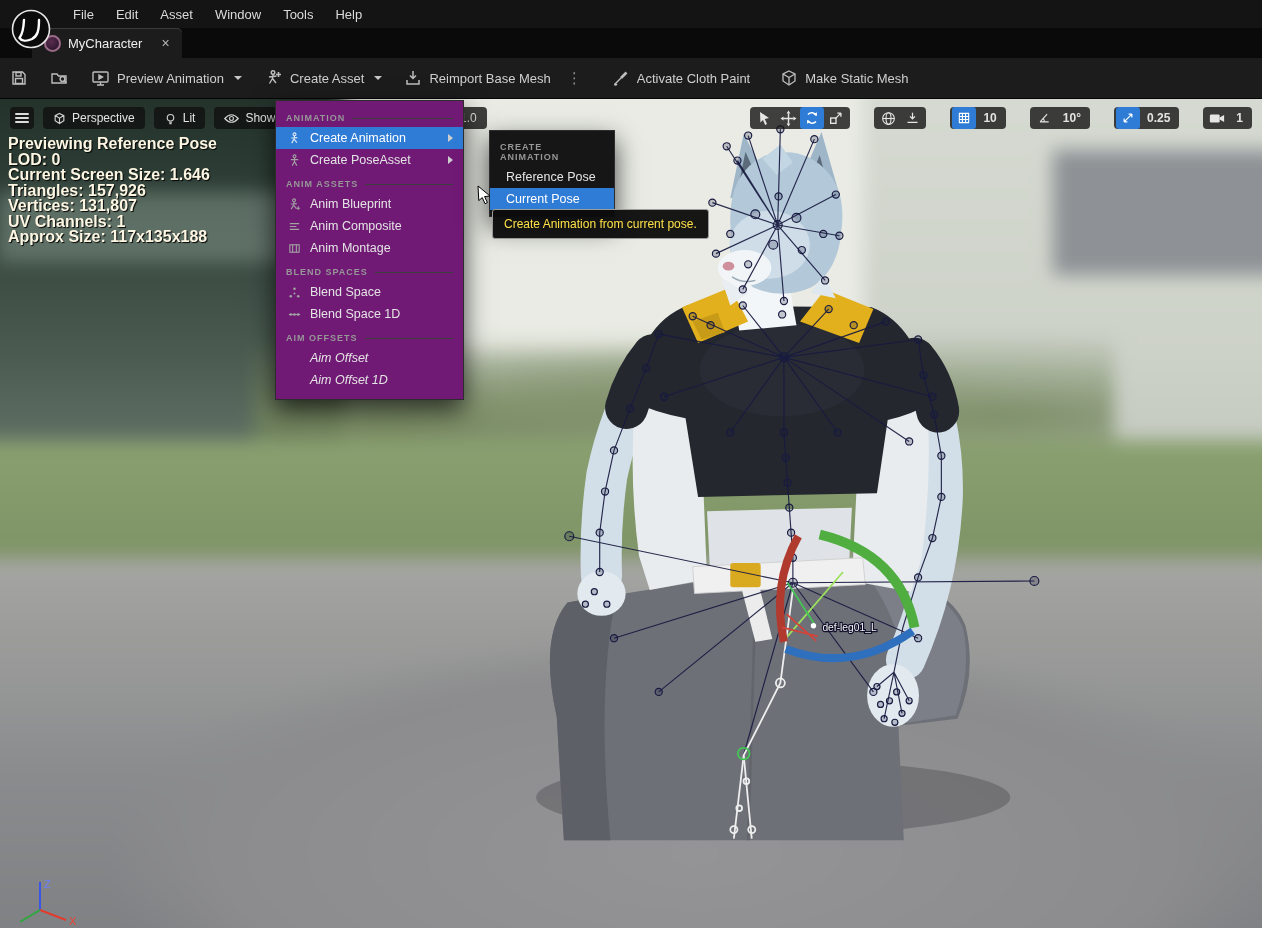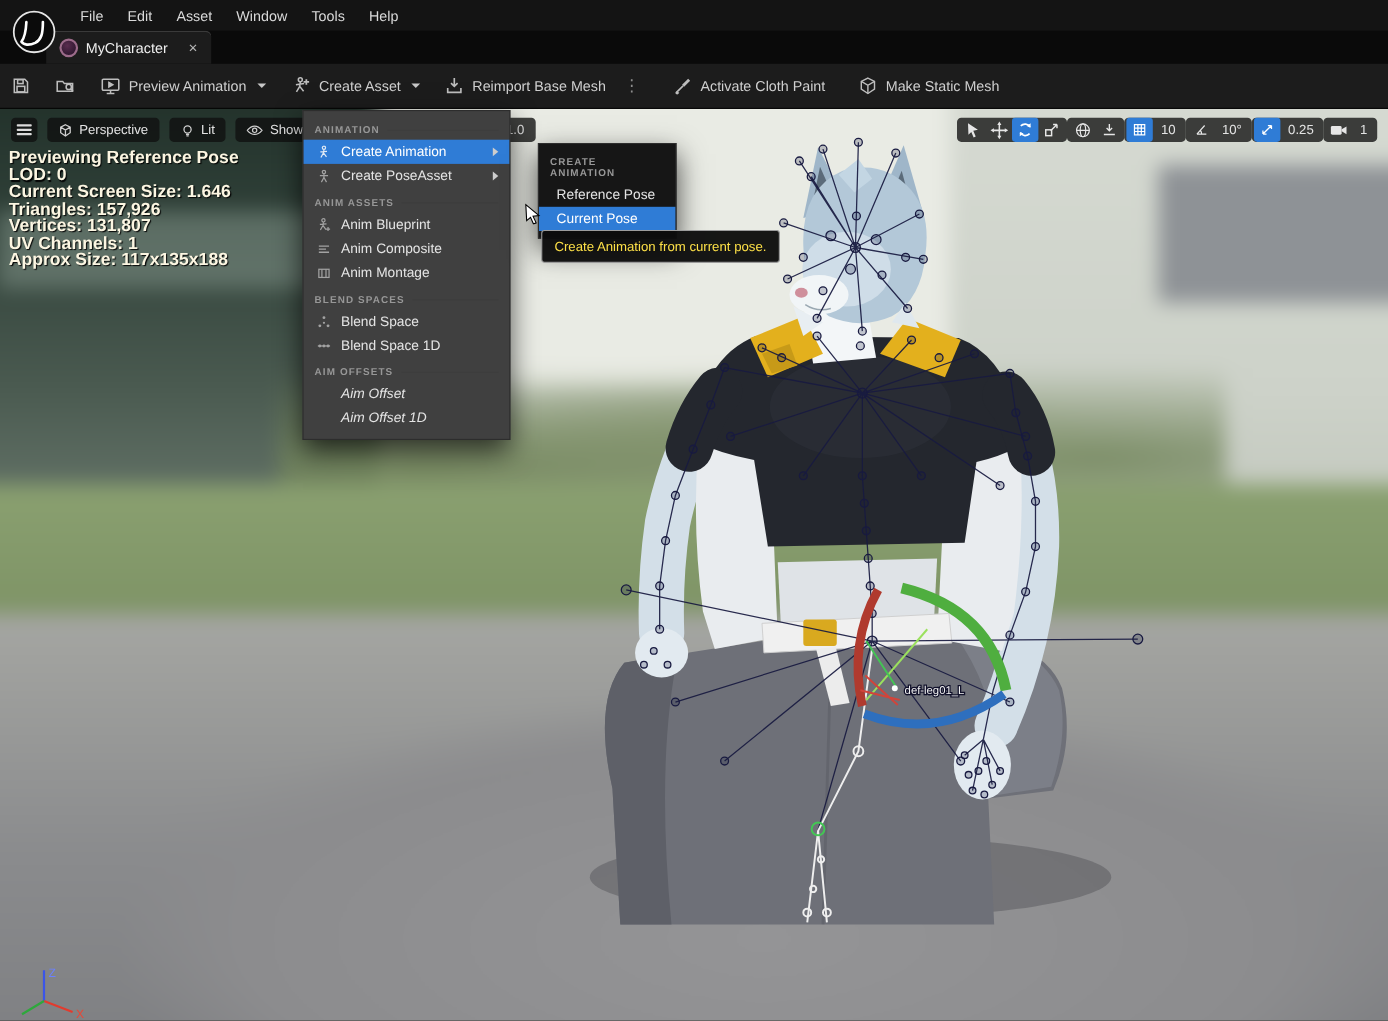--- a/index.html
+++ b/index.html
@@ -8,21 +8,21 @@
 
   
   .menubar{position:absolute;left:0;top:0;right:0;height:28px;background:#141414;
            display:flex;align-items:center;padding-left:62px;z-index:30;}
   .menubar .mi{padding:5px 11px;font-size:13px;color:#dadada;cursor:default;}
   .logo{position:absolute;left:8px;top:6px;width:46px;height:46px;z-index:40;
         display:grid;place-items:center;}
 
   
   .tabbar{position:absolute;left:0;top:28px;right:0;height:30px;background:#0a0a0a;
-          display:flex;align-items:flex-end;padding-left:42px;z-index:30;}
+          display:flex;align-items:flex-end;padding-left:32px;z-index:30;}
   .tab{height:30px;display:flex;align-items:center;gap:7px;padding:0 12px;font-size:13px;}
   .tab.active{background:#1c1c1c;color:#efefef;border-radius:5px 5px 0 0;
               box-shadow:inset 0 1px 0 #3a3a3a;}
   .tab.inactive{color:#9f9f9f;}
   .tab .close{margin-left:12px;color:#b5b5b5;font-size:14px;line-height:1;}
   .tabicon-a{width:13px;height:13px;border-radius:50%;border:2px solid #9c6b8a;
              background:radial-gradient(circle at 40% 35%,#5a2d4f,#221126);}
   .tabicon-b{width:13px;height:13px;border-radius:3px;border:2px solid #4da058;
              background:linear-gradient(135deg,#1c3a20,#2e6a38);}
 
@@ -61,31 +61,31 @@
   .charsvg{position:absolute;inset:0;z-index:2;}
 
   
   .stats{position:absolute;left:8px;top:38px;z-index:6;font-size:16px;font-weight:bold;
          color:#fcf6e2;text-shadow:1px 1px 1px rgba(0,0,0,.95);line-height:15.5px;}
   .vp-tl{position:absolute;left:10px;top:9px;display:flex;gap:9px;z-index:6;align-items:flex-end;}
   .pill{height:22px;background:rgba(16,16,16,.78);border-radius:4px;display:inline-flex;
         align-items:center;gap:6px;padding:0 10px;color:#e3e3e3;font-size:12px;}
   .pill.iconly{width:24px;padding:0;justify-content:center;}
   .vp-speed{position:absolute;left:450px;top:9px;z-index:6;}
-  .vp-tr{position:absolute;right:10px;top:9px;display:flex;gap:0;z-index:6;align-items:center;}
+  .vp-tr{position:absolute;right:10px;top:9px;display:flex;gap:24px;z-index:6;align-items:center;font-weight:bold;}
   .tgroup{display:flex;background:rgba(16,16,16,.78);border-radius:4px;height:22px;
           align-items:center;padding:0 2px;}
   .tool{width:24px;height:22px;display:grid;place-items:center;border-radius:3px;}
   .tool.blue{background:#2f7cd6;}
   .chip{padding:0 7px;font-size:12px;color:#e3e3e3;}
 
   .axisgizmo{position:absolute;left:6px;bottom:0;z-index:6;}
 
   
-  .ctx-menu{position:absolute;left:275px;top:100px;width:187px;background:#404040;
+  .ctx-menu{position:absolute;left:275px;top:100px;width:187px;background:#701a75;
             border:1px solid #2d2d2d;box-shadow:0 10px 24px rgba(0,0,0,.7);
             z-index:100;padding:4px 0 8px;}
   .sec{display:flex;align-items:center;gap:7px;padding:8px 10px 4px;color:#979797;
        font-size:9px;font-weight:bold;letter-spacing:1px;}
   .sec .ln{flex:1;height:1px;background:#3d3d3d;}
   .mitem{height:22px;display:flex;align-items:center;gap:8px;padding:0 10px;
          font-size:12.5px;color:#e4e4e4;cursor:default;}
   .mitem .ic{width:16px;flex:none;display:grid;place-items:center;}
   .mitem .grow{flex:1;}
   .mitem .subarrow{width:0;height:0;border-top:4px solid transparent;

